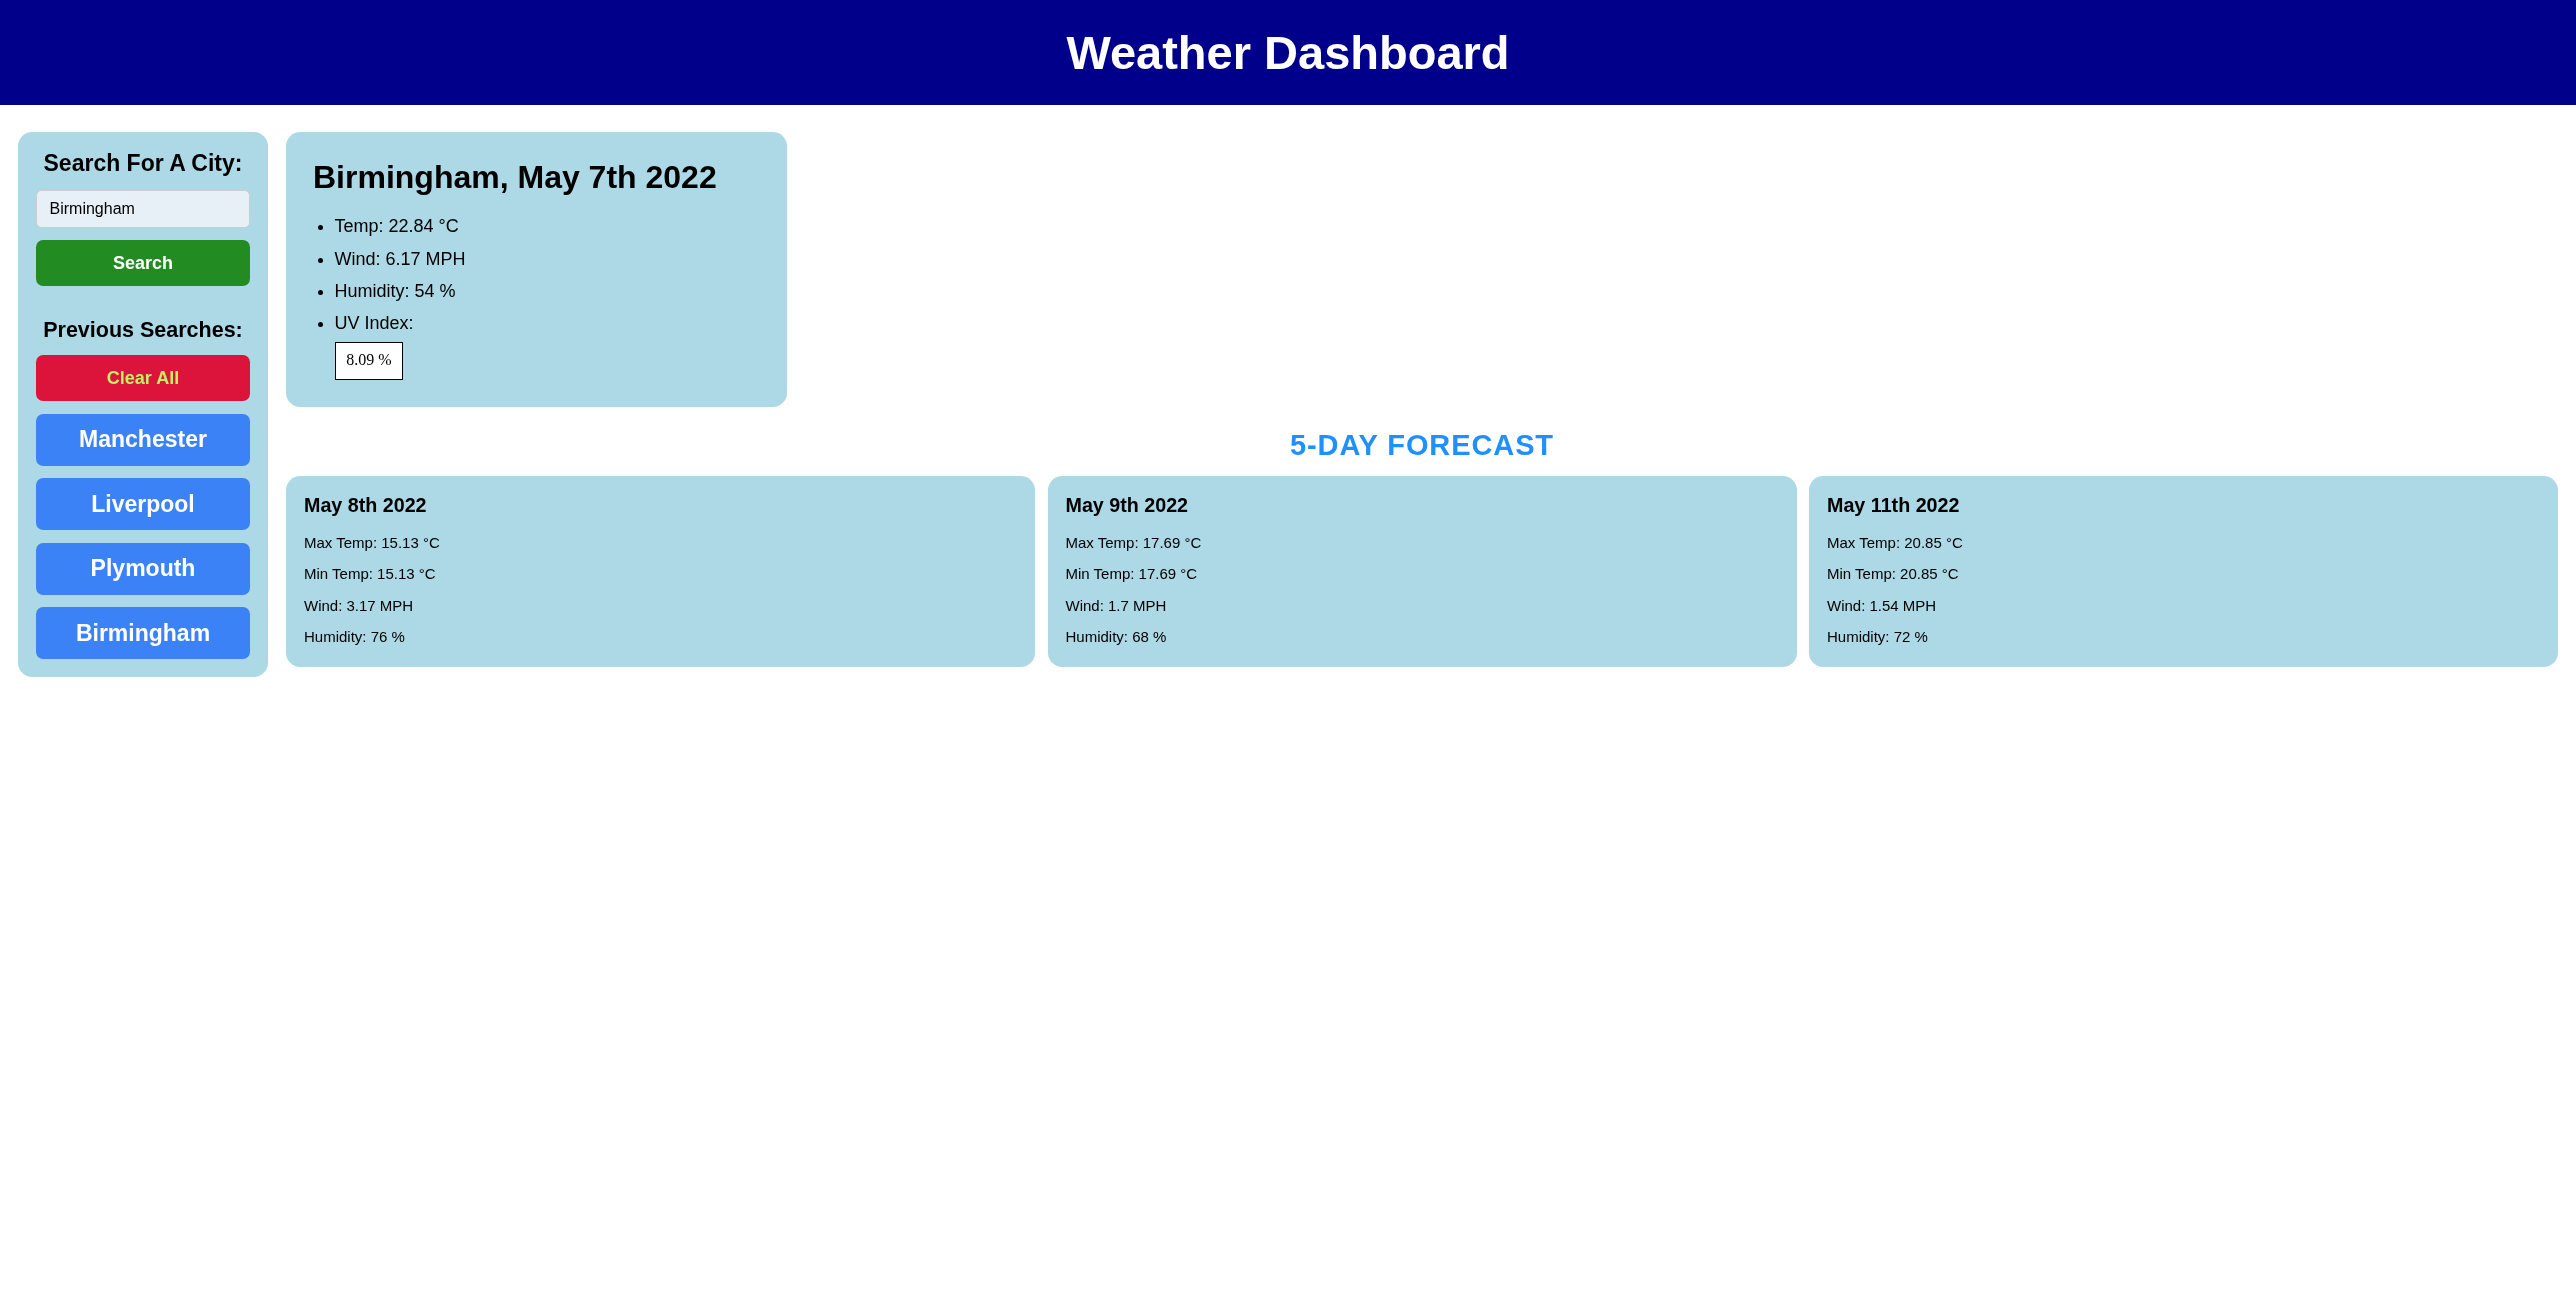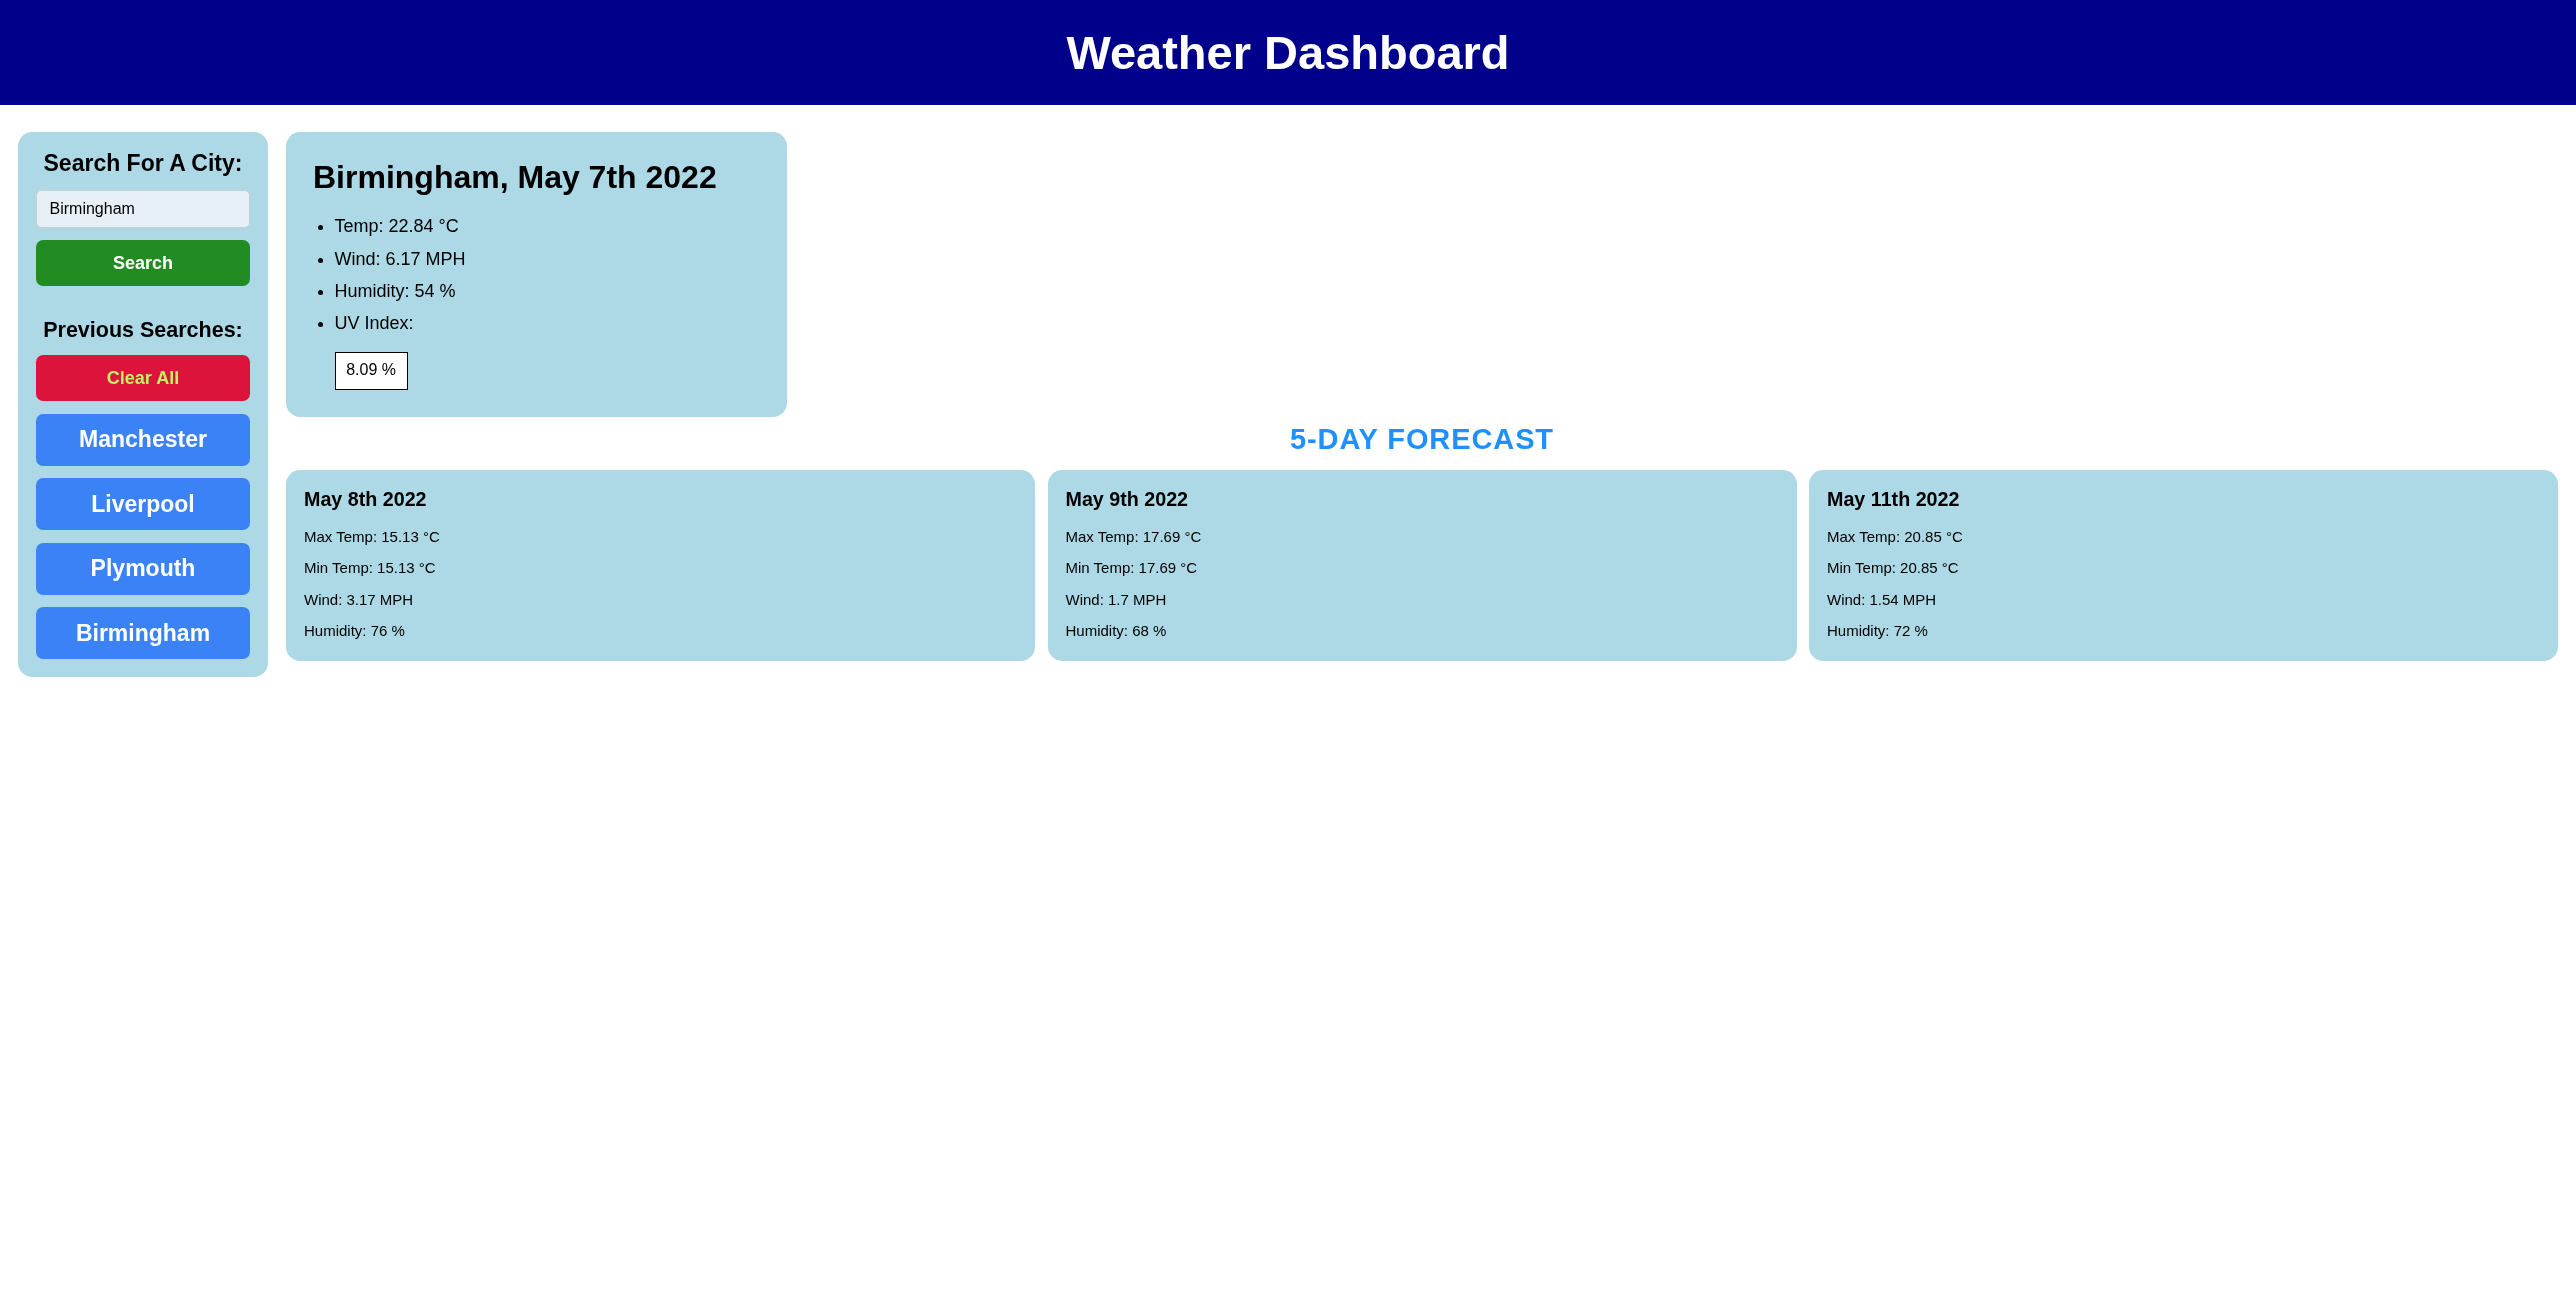--- a/index.html
+++ b/index.html
@@ -102,21 +102,21 @@
       border-radius: 7.2px;
       font-size: 23px;
       font-weight: bold;
       cursor: pointer;
     }
 
     .right-panel {
       flex: 1;
       display: flex;
       flex-direction: column;
-      gap: 6px;
+      gap: 22px;
     }
 
     .current-weather {
       background-color: #add8e6;
       border-radius: 14.3px;
       padding: 27px;
       max-width: 501px;
     }
 
     .current-weather h2 {
@@ -133,21 +133,22 @@
       line-height: 1.8;
       color: #000;
     }
 
     .uv-box {
       display: inline-block;
       border: 1.8px solid #000;
       padding: 3.6px 10.7px;
       font-size: 16px;
       background: #fff;
-      margin-top: 12px;
+      margin-top: 2px;
+      font-family: Liberation Serif, serif;
     }
 
     .forecast-section {
       display: flex;
       flex-direction: column;
       gap: 14.3px;
     }
 
     .forecast-title {
       text-align: center;

